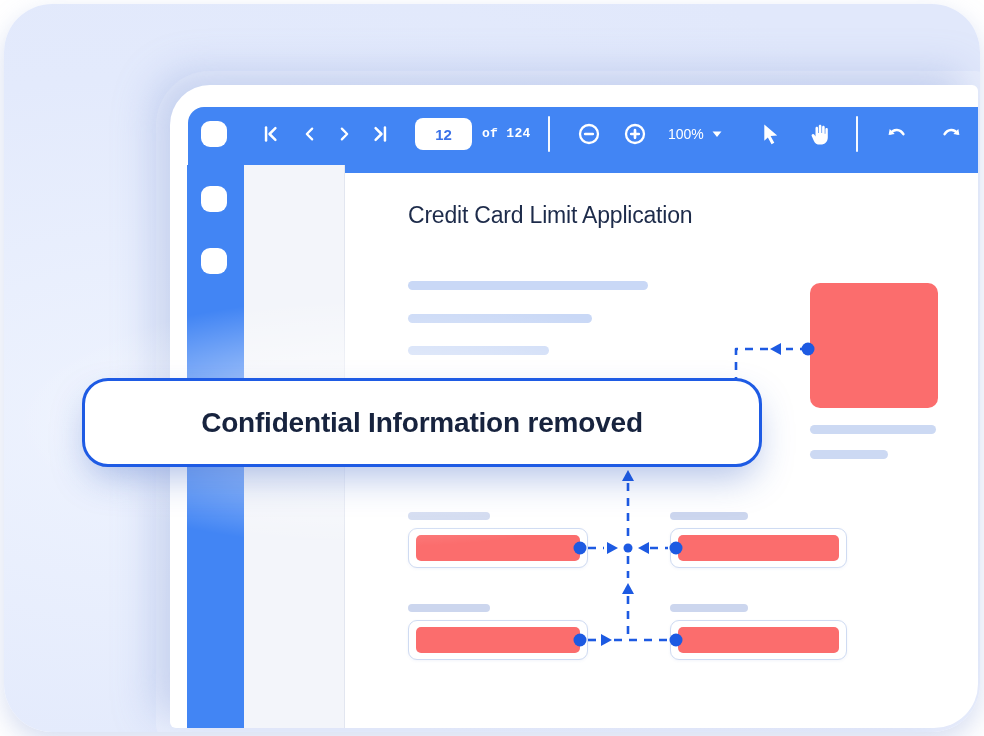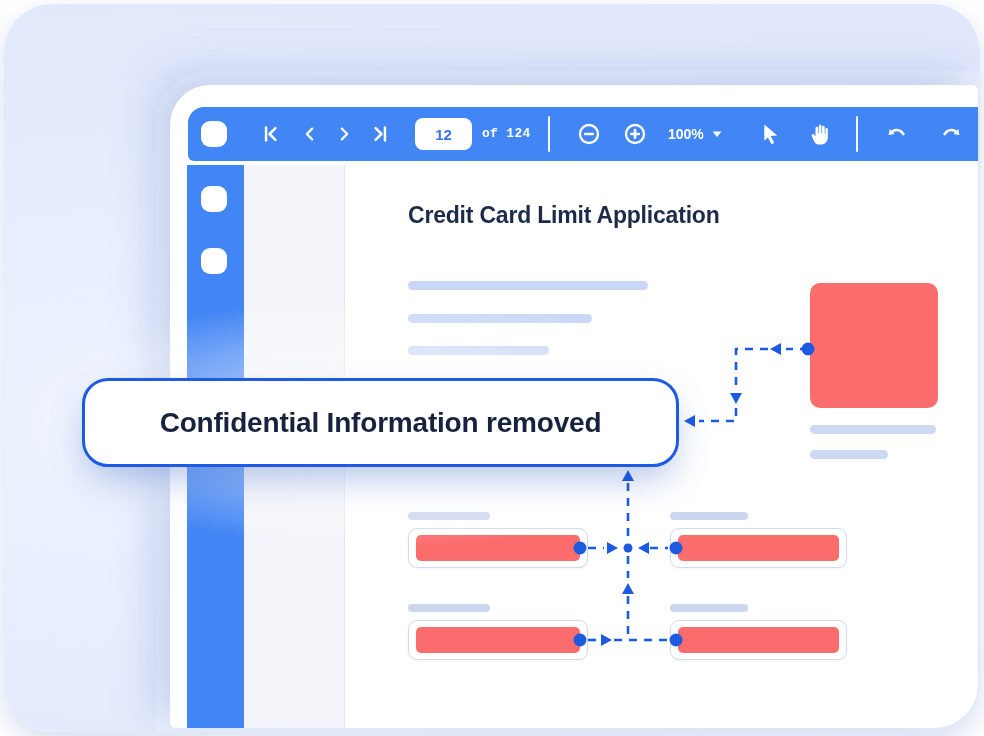--- a/index.html
+++ b/index.html
@@ -12,54 +12,54 @@
     box-shadow:0 10px 26px rgba(140,160,215,.35);
   }
 
   
   .window{
     position:absolute; left:166px; top:81px; right:2px; bottom:4px;
     background:#fff; border-radius:40px 6px 44px 6px; overflow:hidden;
     box-shadow:-16px -12px 40px rgba(130,152,215,.38), 0 0 0 14px rgba(255,255,255,.28);
   }
   .toolbar{
-    position:absolute; left:18px; top:22px; right:0; height:54px;
+    position:absolute; left:18px; top:22px; right:0; height:66px;
     background:#4285f4; border-radius:16px 0 0 6px;
   }
   .tbtn{ position:absolute; top:15px; width:24px; height:24px; display:flex; align-items:center; justify-content:center; cursor:pointer; }
   .toggle{ position:absolute; left:13px; top:14px; width:26px; height:26px; background:#fff; border-radius:9px; cursor:pointer; }
   .pageinput{
     position:absolute; left:227px; top:11px; width:57px; height:32px;
     border:none; border-radius:8px; background:#fff; text-align:center;
     font-family:"Liberation Sans", sans-serif; font-size:15px; font-weight:700; color:#3b72e8;
   }
   .oflabel{ position:absolute; left:294px; top:0; height:54px; line-height:54px; color:#fff; font-size:13px; font-weight:700; letter-spacing:.3px;font-family:Liberation Mono, monospace; }
   .tdivider{ position:absolute; top:9px; width:2px; height:36px; background:rgba(255,255,255,.95); border-radius:1px; }
   .zoomdrop{ position:absolute; left:480px; top:0; height:54px; display:flex; align-items:center; gap:7px; cursor:pointer; }
-  .zoomdrop span{ color:#fff; font-size:14px; font-weight:700; }
+  .zoomdrop span{ color:#fff; font-size:14px; font-weight:400; }
 
   
   .strip{ position:absolute; left:17px; top:80px; bottom:0; width:57px; background:#4285f4; }
   .thumb{ position:absolute; left:14px; width:26px; height:26px; background:#fff; border-radius:9px; cursor:pointer; }
   .panel{ position:absolute; left:74px; top:80px; bottom:0; width:101px; background:#f3f5fa; border-right:1px solid #e2e6f0; }
 
   
-  .doc-title{ position:absolute; left:238px; top:117px; font-size:23px; font-weight:700; color:#1d2b4a; letter-spacing:-.2px; }
+  .doc-title{ position:absolute; left:238px; top:117px; font-size:23px; font-weight:400; color:#1d2b4a; letter-spacing:-.2px; }
   .sk{ position:absolute; height:9px; border-radius:5px; background:#c9d8f6; }
   .lbl{ position:absolute; height:8px; border-radius:4px; background:#ccd6ee; }
   .redsq{ position:absolute; left:640px; top:198px; width:128px; height:125px; border-radius:10px; background:#fb6d6d; }
   .fieldbox{ position:absolute; height:40px; background:#fff; border:1.5px solid #cfdbf2; border-radius:9px; box-shadow:0 1px 3px rgba(90,120,190,.08); cursor:pointer; }
   .redbar{ position:absolute; left:7px; right:7px; top:6px; bottom:6px; border-radius:5px; background:#fb6d6d; }
 
   
   .glow{ position:absolute; left:-94px; top:258px; width:940px; height:320px; pointer-events:none;
          background:radial-gradient(closest-side, rgba(255,255,255,.88), rgba(255,255,255,0) 78%); }
   .arrows{ position:absolute; inset:0; pointer-events:none; }
   .callout{
-    position:absolute; left:78px; top:374px; width:597px; height:89px;
+    position:absolute; left:78px; top:374px; width:680px; height:89px;
     background:#fff; border:3px solid #1e5be4; border-radius:26px;
     display:flex; align-items:center; justify-content:center;
     font-size:28px; font-weight:700; color:#17233e; letter-spacing:-.2px;
     box-shadow:0 16px 36px -6px rgba(35,80,190,.35);
   }
 
   .icon-stroke{ stroke:#fff; stroke-width:2.7; fill:none; stroke-linecap:round; stroke-linejoin:round; }
 </style>
 </head>
 <body>

